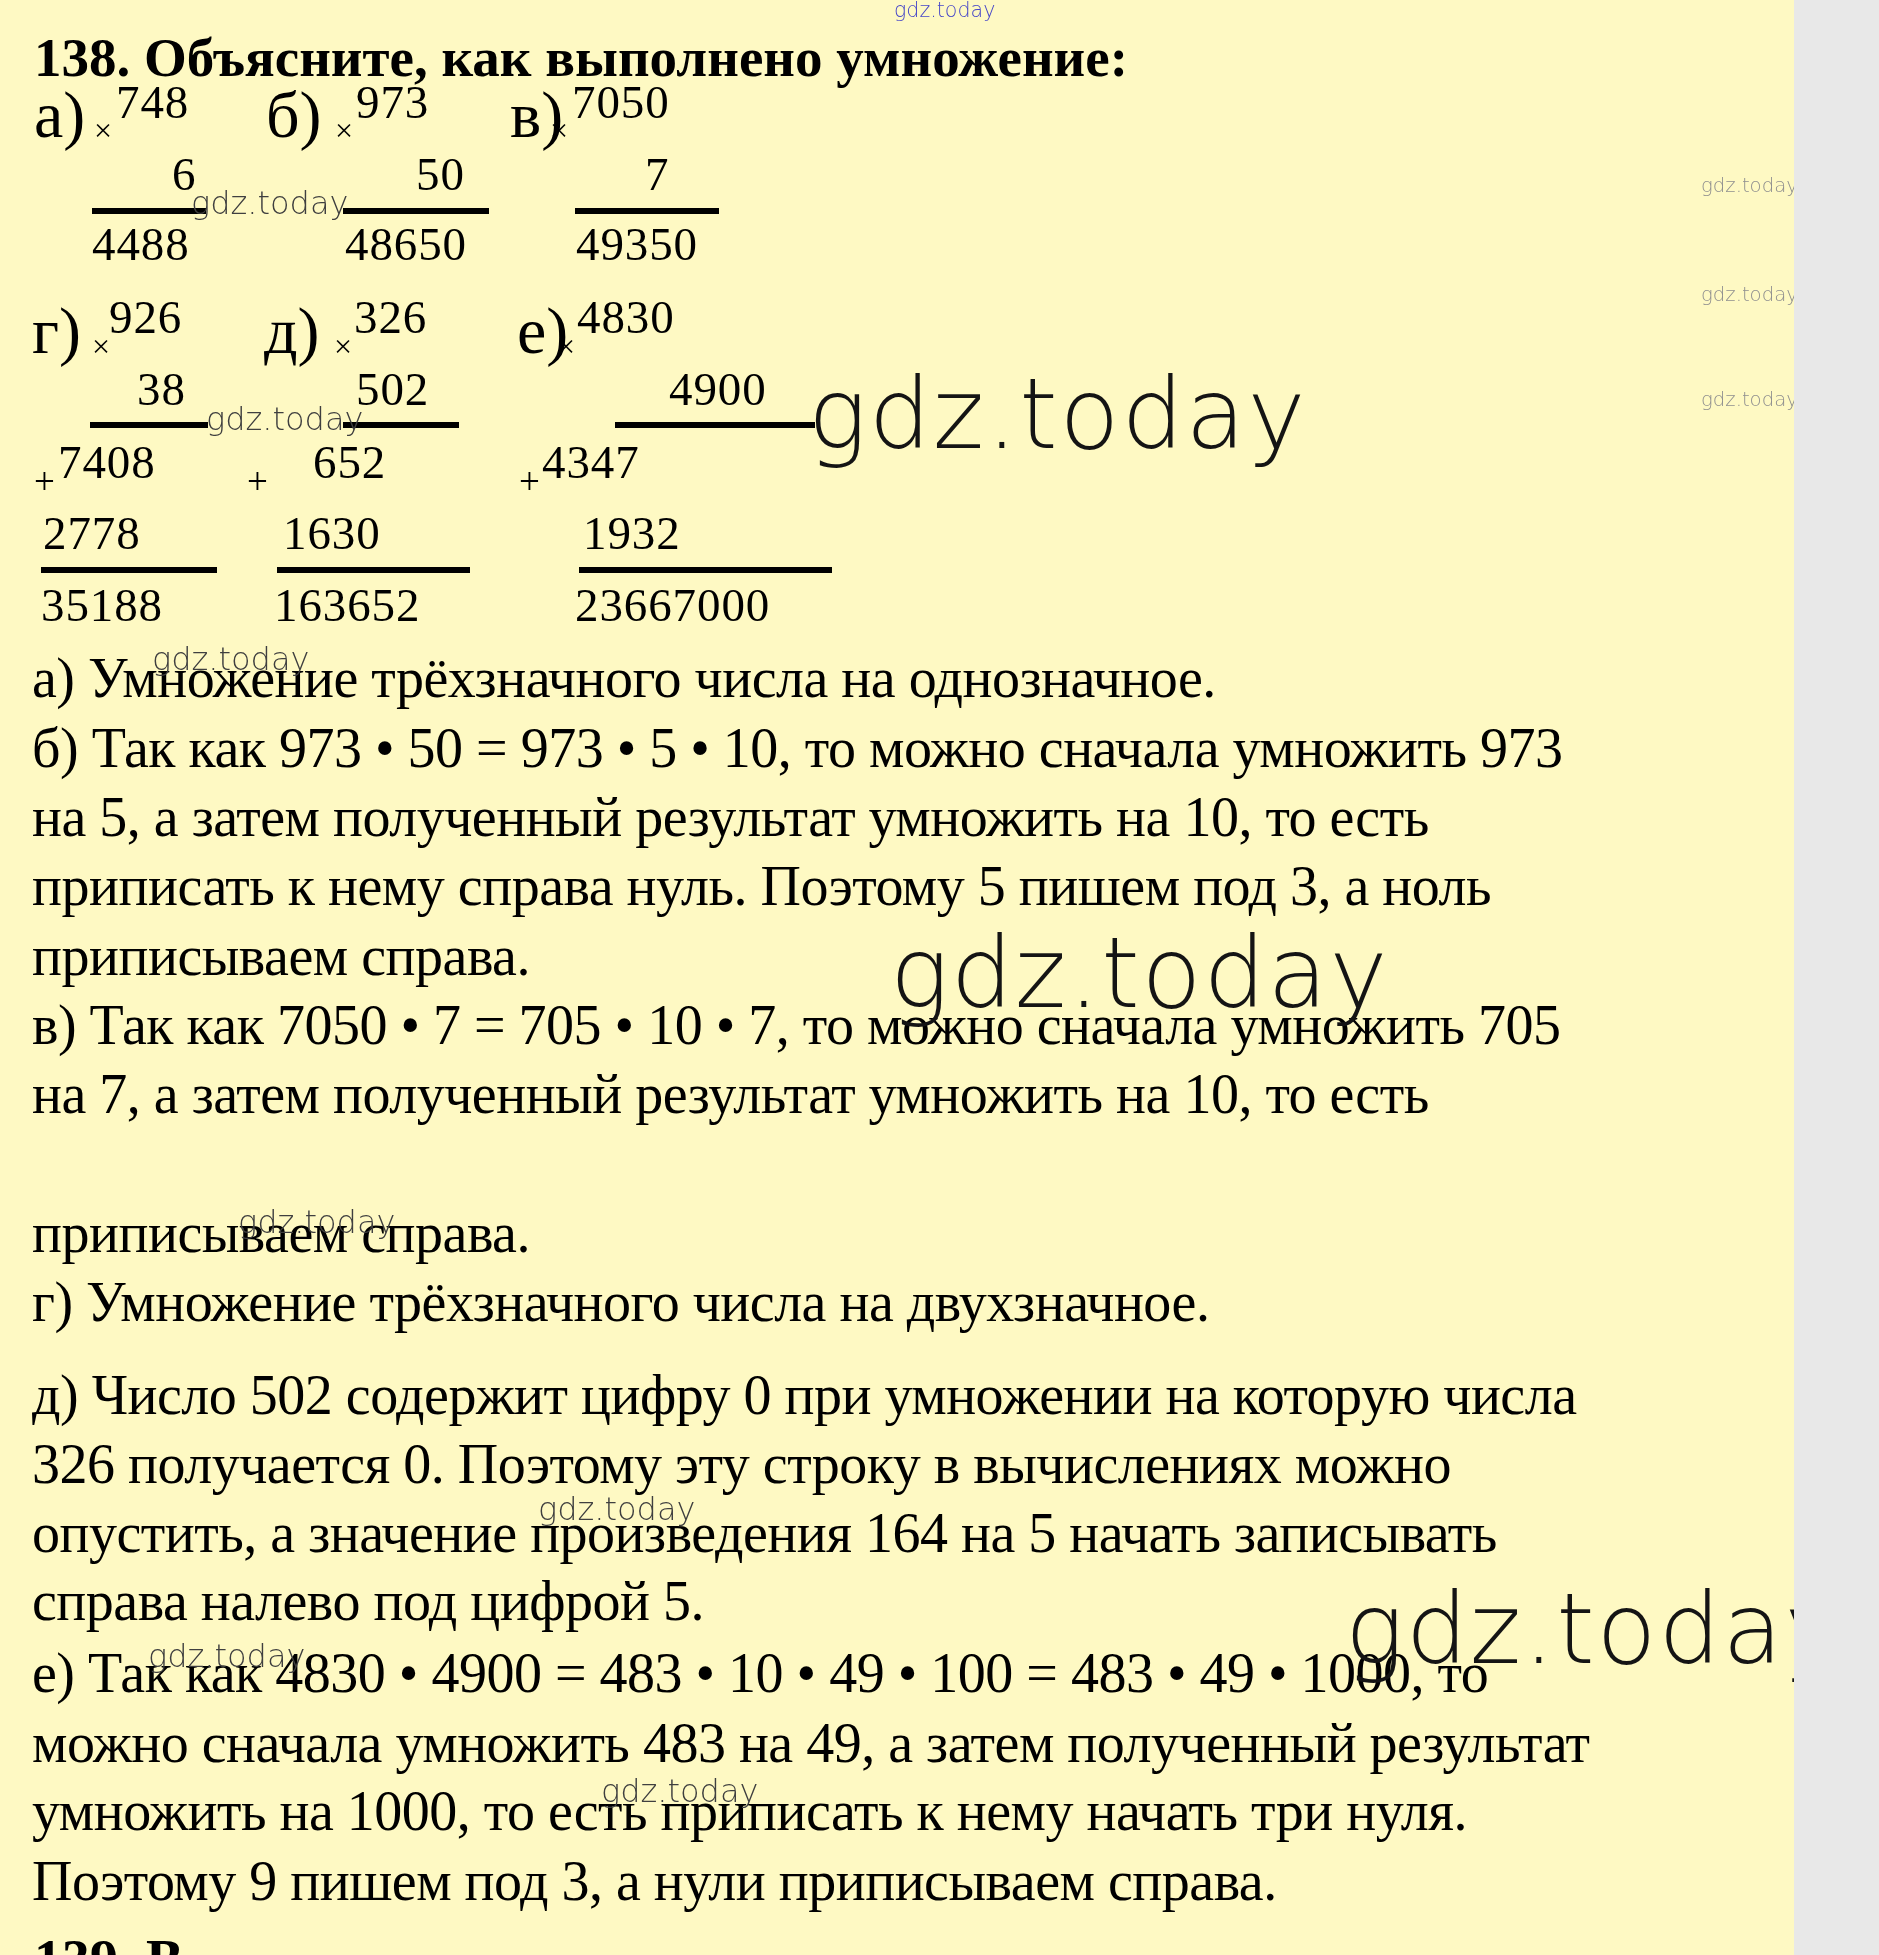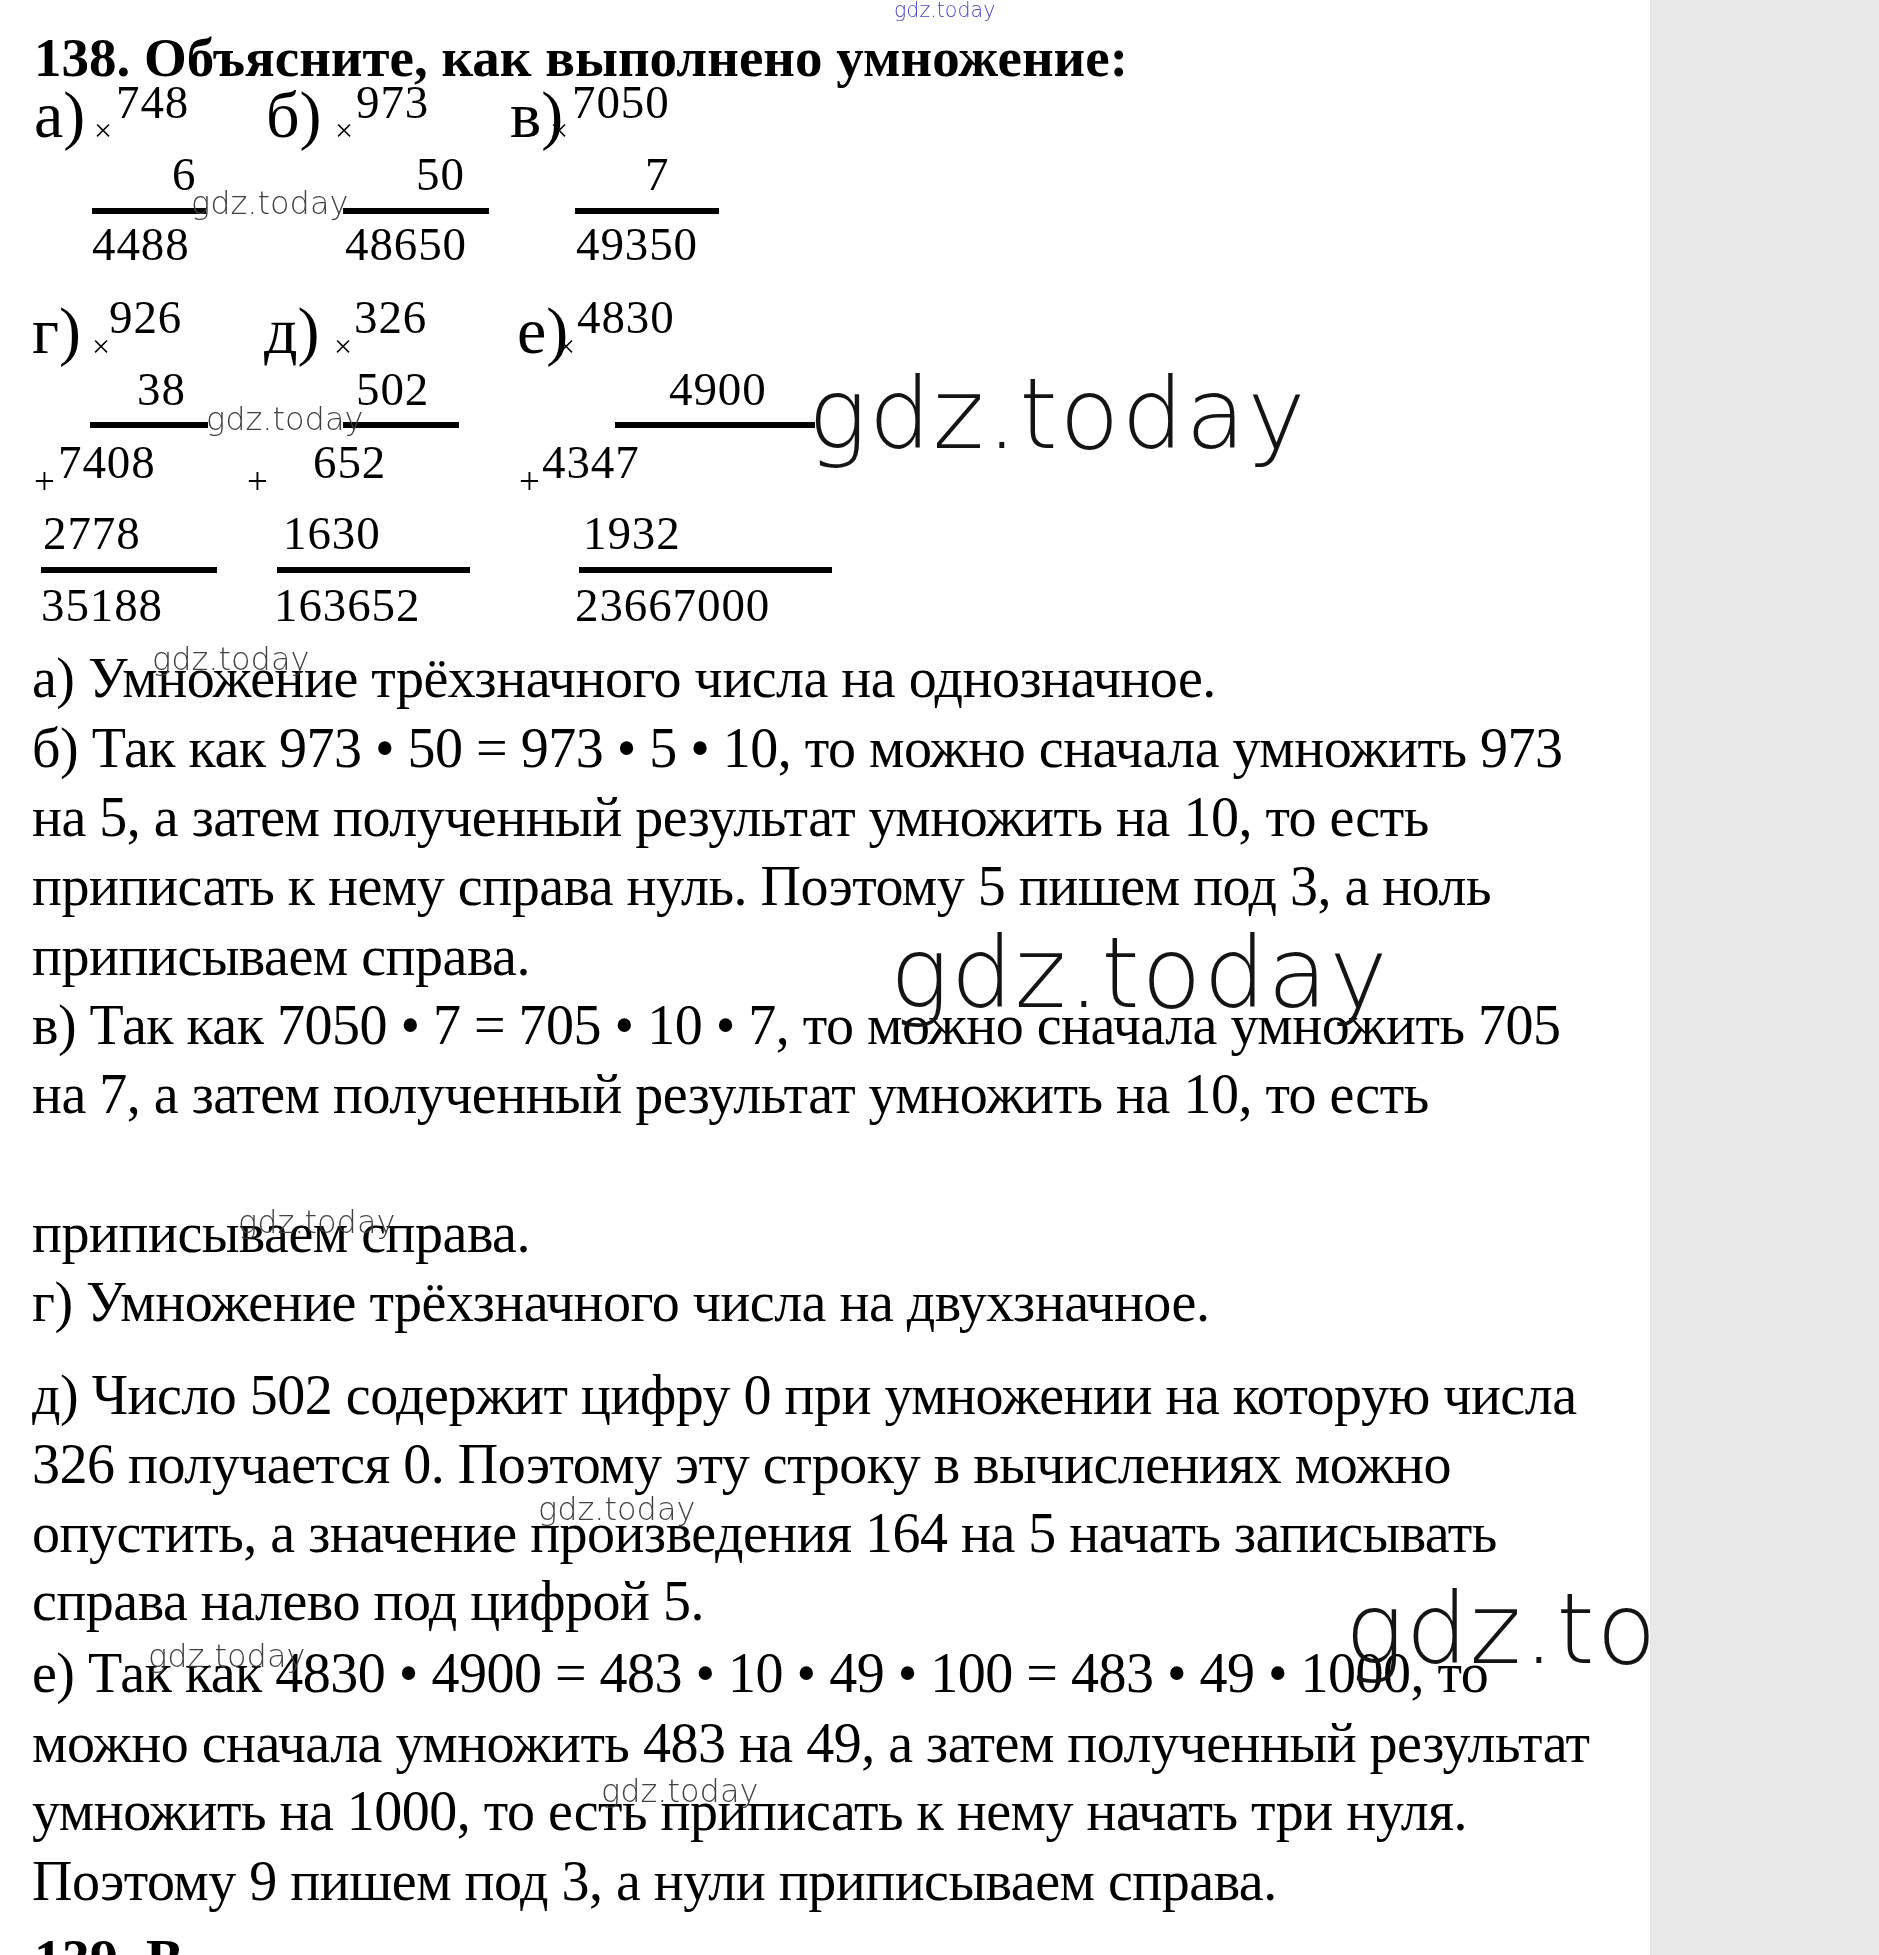--- a/index.html
+++ b/index.html
@@ -1,19 +1,19 @@
 <!DOCTYPE html>
 <html style="font-size:15px"><head>
 <meta charset="utf-8">
 <style>
   html,body{margin:0;padding:0;background:#e8e8e8;}
   .page{
     position:relative;
-    width:1650px;height:1955px;
-    background:#ffffff;
+    width:1794px;height:1955px;
+    background:#fef9c3;
     overflow:hidden;
     font-family:"Liberation Serif",serif;
     color:#000;
     text-align:right;
   }
   .title{
     position:absolute;left:34px;top:26px;
     font-size:55px;font-weight:bold;white-space:nowrap;
   }
   .ex-label{position:absolute;font-size:66px;line-height:1;white-space:nowrap;}

